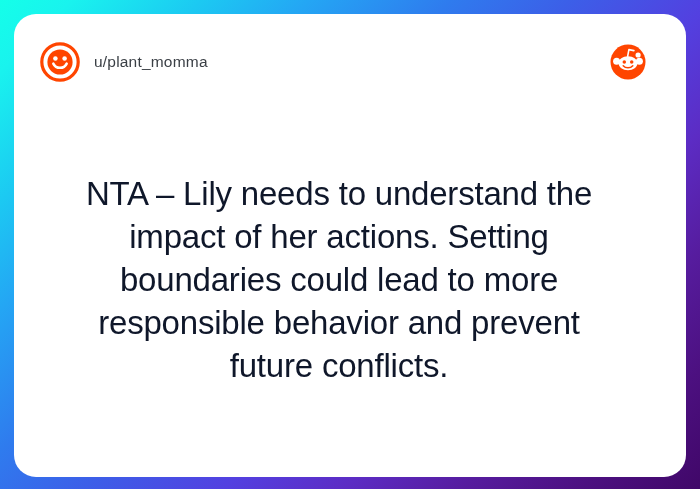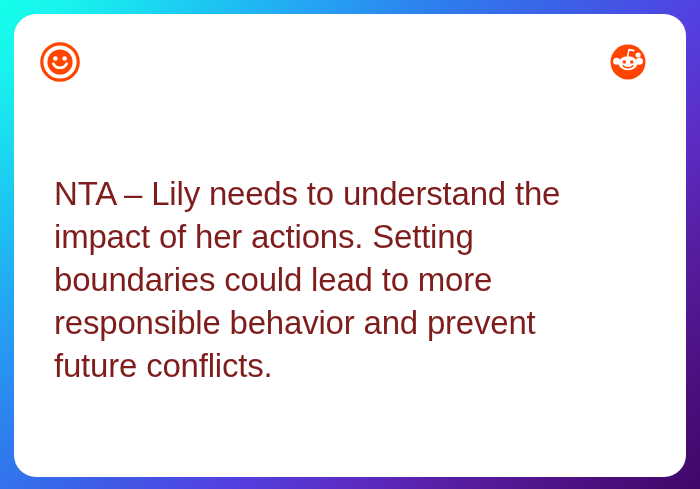--- a/index.html
+++ b/index.html
@@ -69,43 +69,45 @@
     display:block;
   }
 
   
   .post-body {
     position:absolute;
     left:40px; top:158px;
     width:570px;
     font-size:33px;
     line-height:43px;
-    color:#7f1d1d;
+    color:#0f172a;
     letter-spacing:-0.2px;
     font-weight:400;
     white-space:pre-line;
+    text-align:center;
   }
 </style>
 </head>
 <body>
 
 <div class="canvas">
 
   <div class="post-card">
 
     <div class="post-header">
 
       <svg class="avatar" viewBox="0 0 40 40">
         <circle cx="20" cy="20" r="18.2" fill="none" stroke="#FF4500" stroke-width="3.2"></circle>
         <circle cx="20" cy="20" r="12.6" fill="#FF4500"></circle>
         <circle cx="15.4" cy="16.4" r="2.25" fill="#FFFFFF"></circle>
         <circle cx="24.6" cy="16.4" r="2.25" fill="#FFFFFF"></circle>
         <path d="M13.3 21.6 A7.4 7.4 0 0 0 26.7 21.6" fill="none" stroke="#FFFFFF" stroke-width="2.5" stroke-linecap="round"></path>
       </svg>
 
+      <span class="username">u/plant_momma</span>
 
       <svg class="brand-logo" viewBox="0 0 40 40">
         <circle cx="20" cy="20" r="17.5" fill="#FF4500"></circle>
         <g fill="#FFFFFF">
           <path d="M20 14.2c-5.2 0-9.4 3.1-9.4 7 0 3.9 4.2 7 9.4 7s9.4-3.1 9.4-7c0-3.9-4.2-7-9.4-7z"></path>
           <circle cx="30.1" cy="13.0" r="2.6"></circle>
           <path d="M19.6 14.6 20.9 7.6 25.9 8.6" stroke="#FFFFFF" stroke-width="1.6" fill="none" stroke-linecap="round" stroke-linejoin="round"></path>
           <circle cx="8.6" cy="19.3" r="3.5"></circle>
           <circle cx="31.4" cy="19.3" r="3.5"></circle>
         </g>

